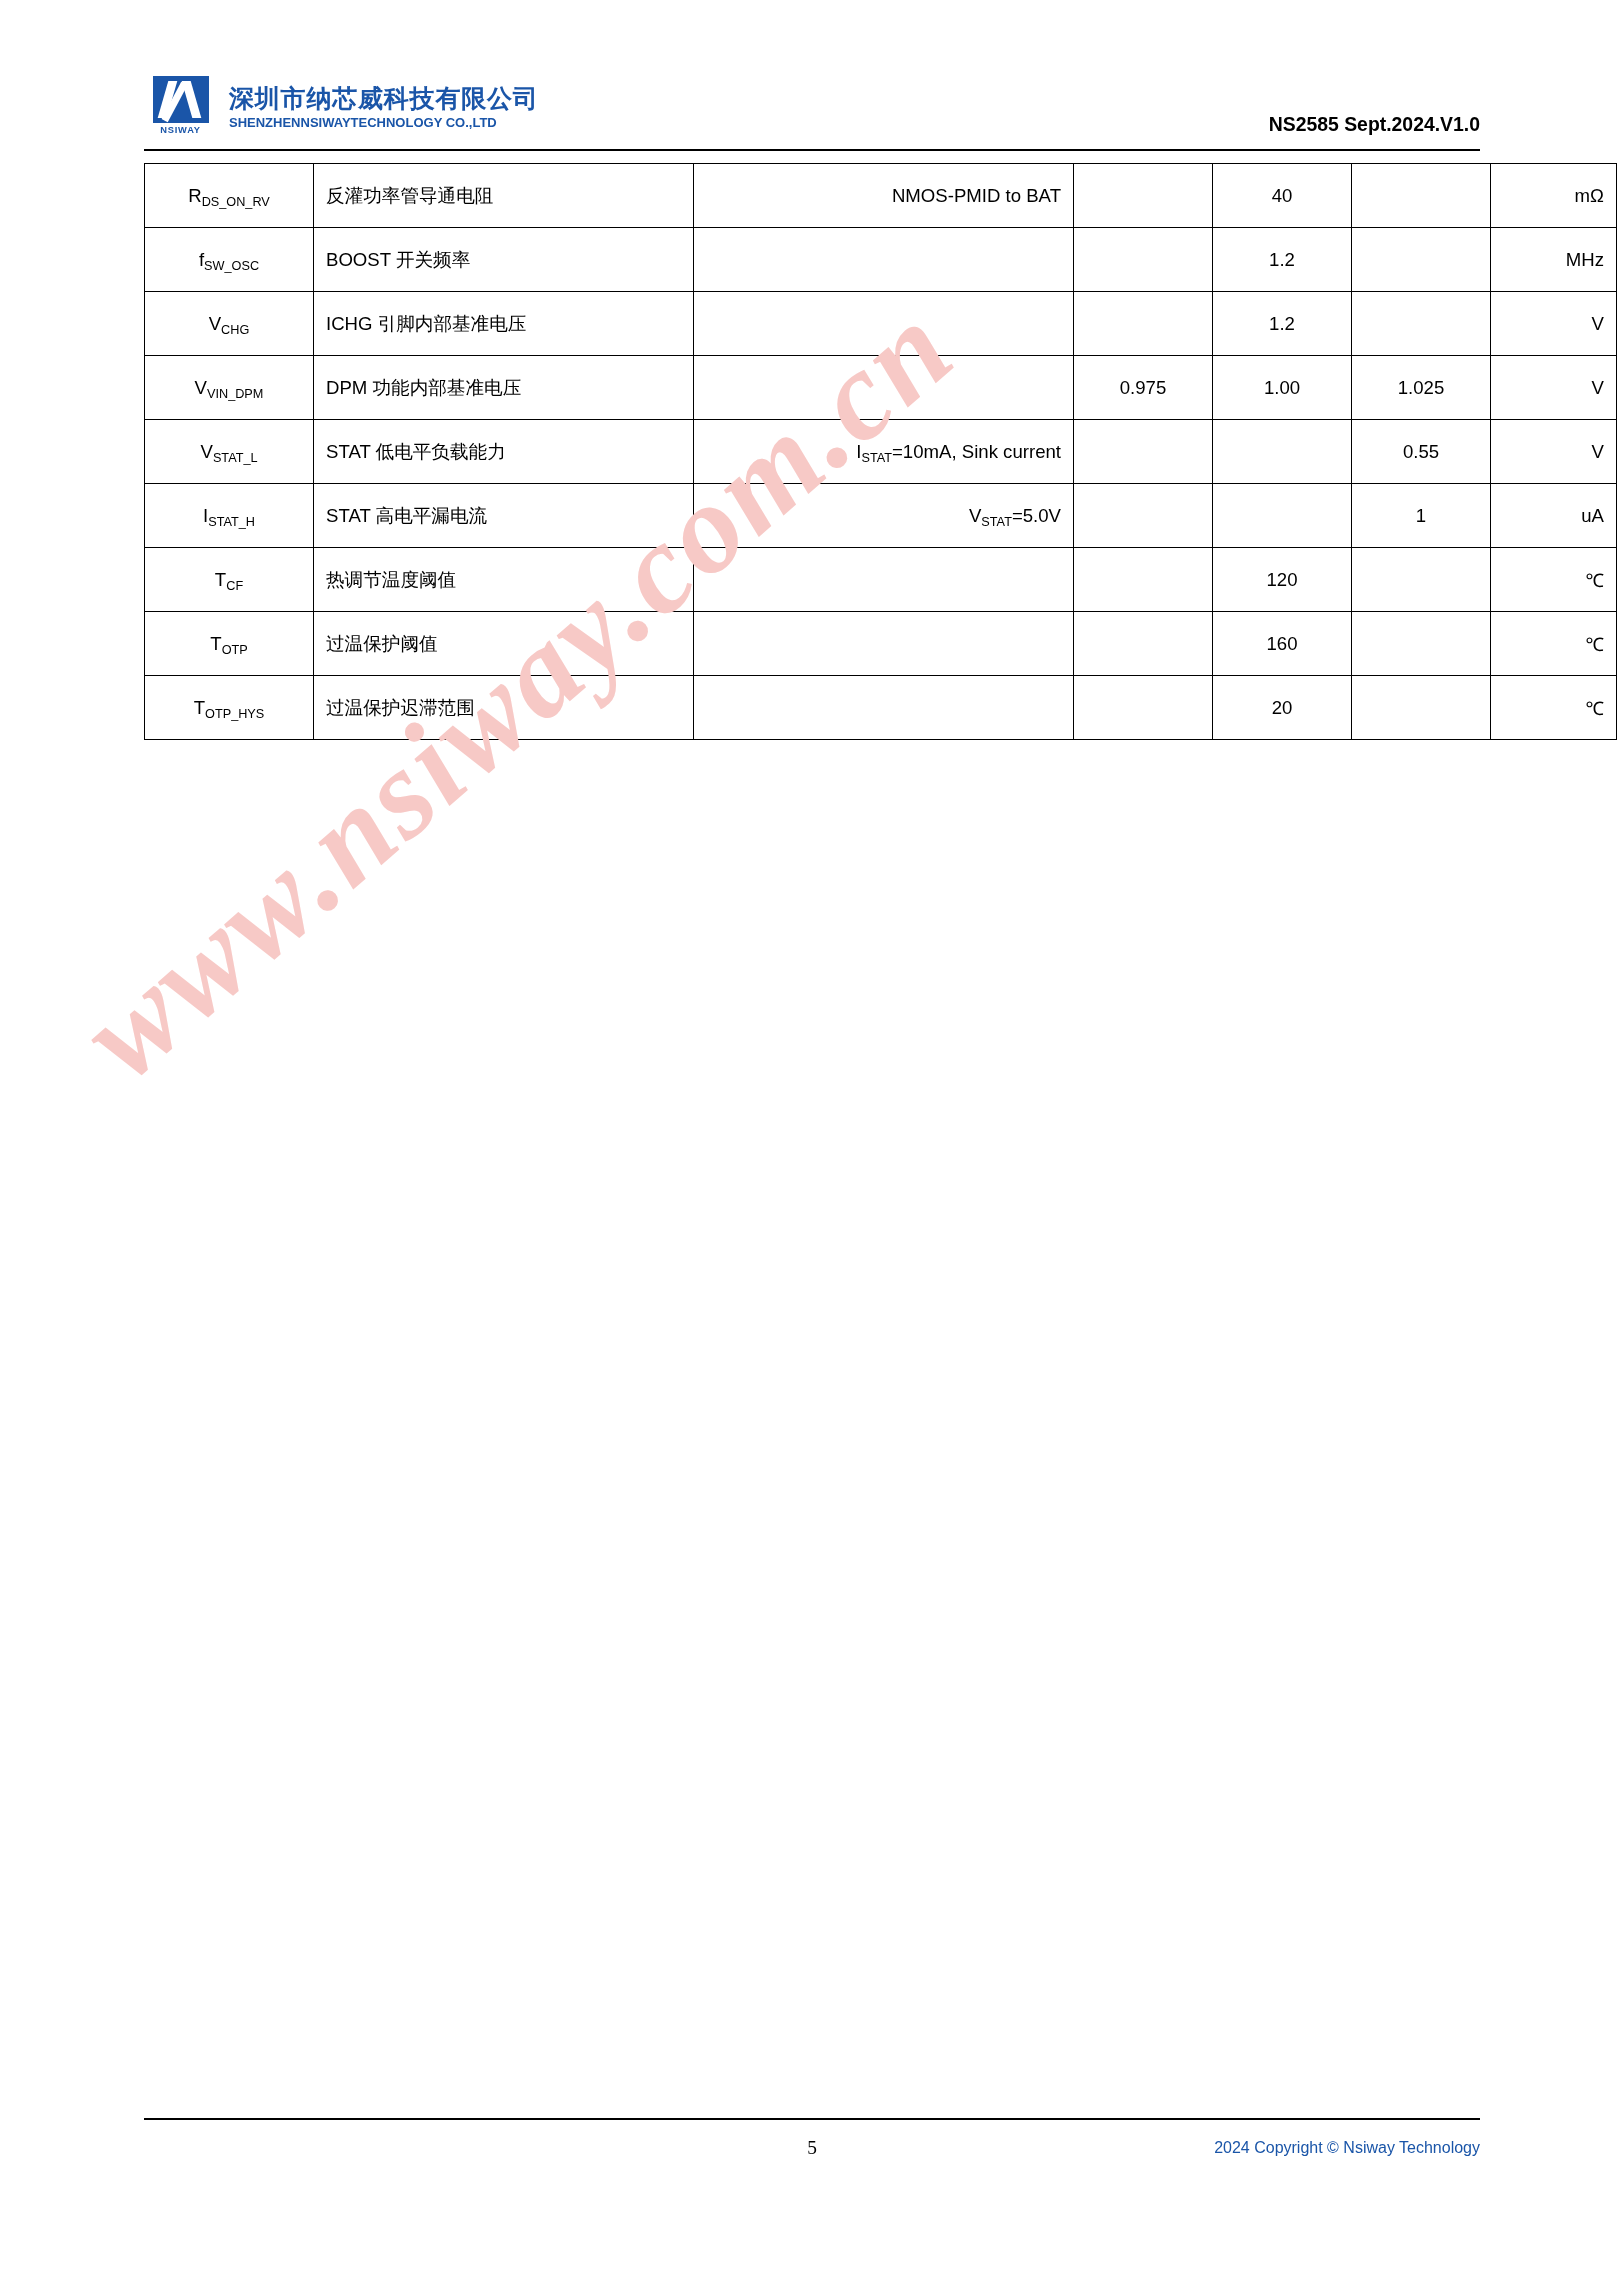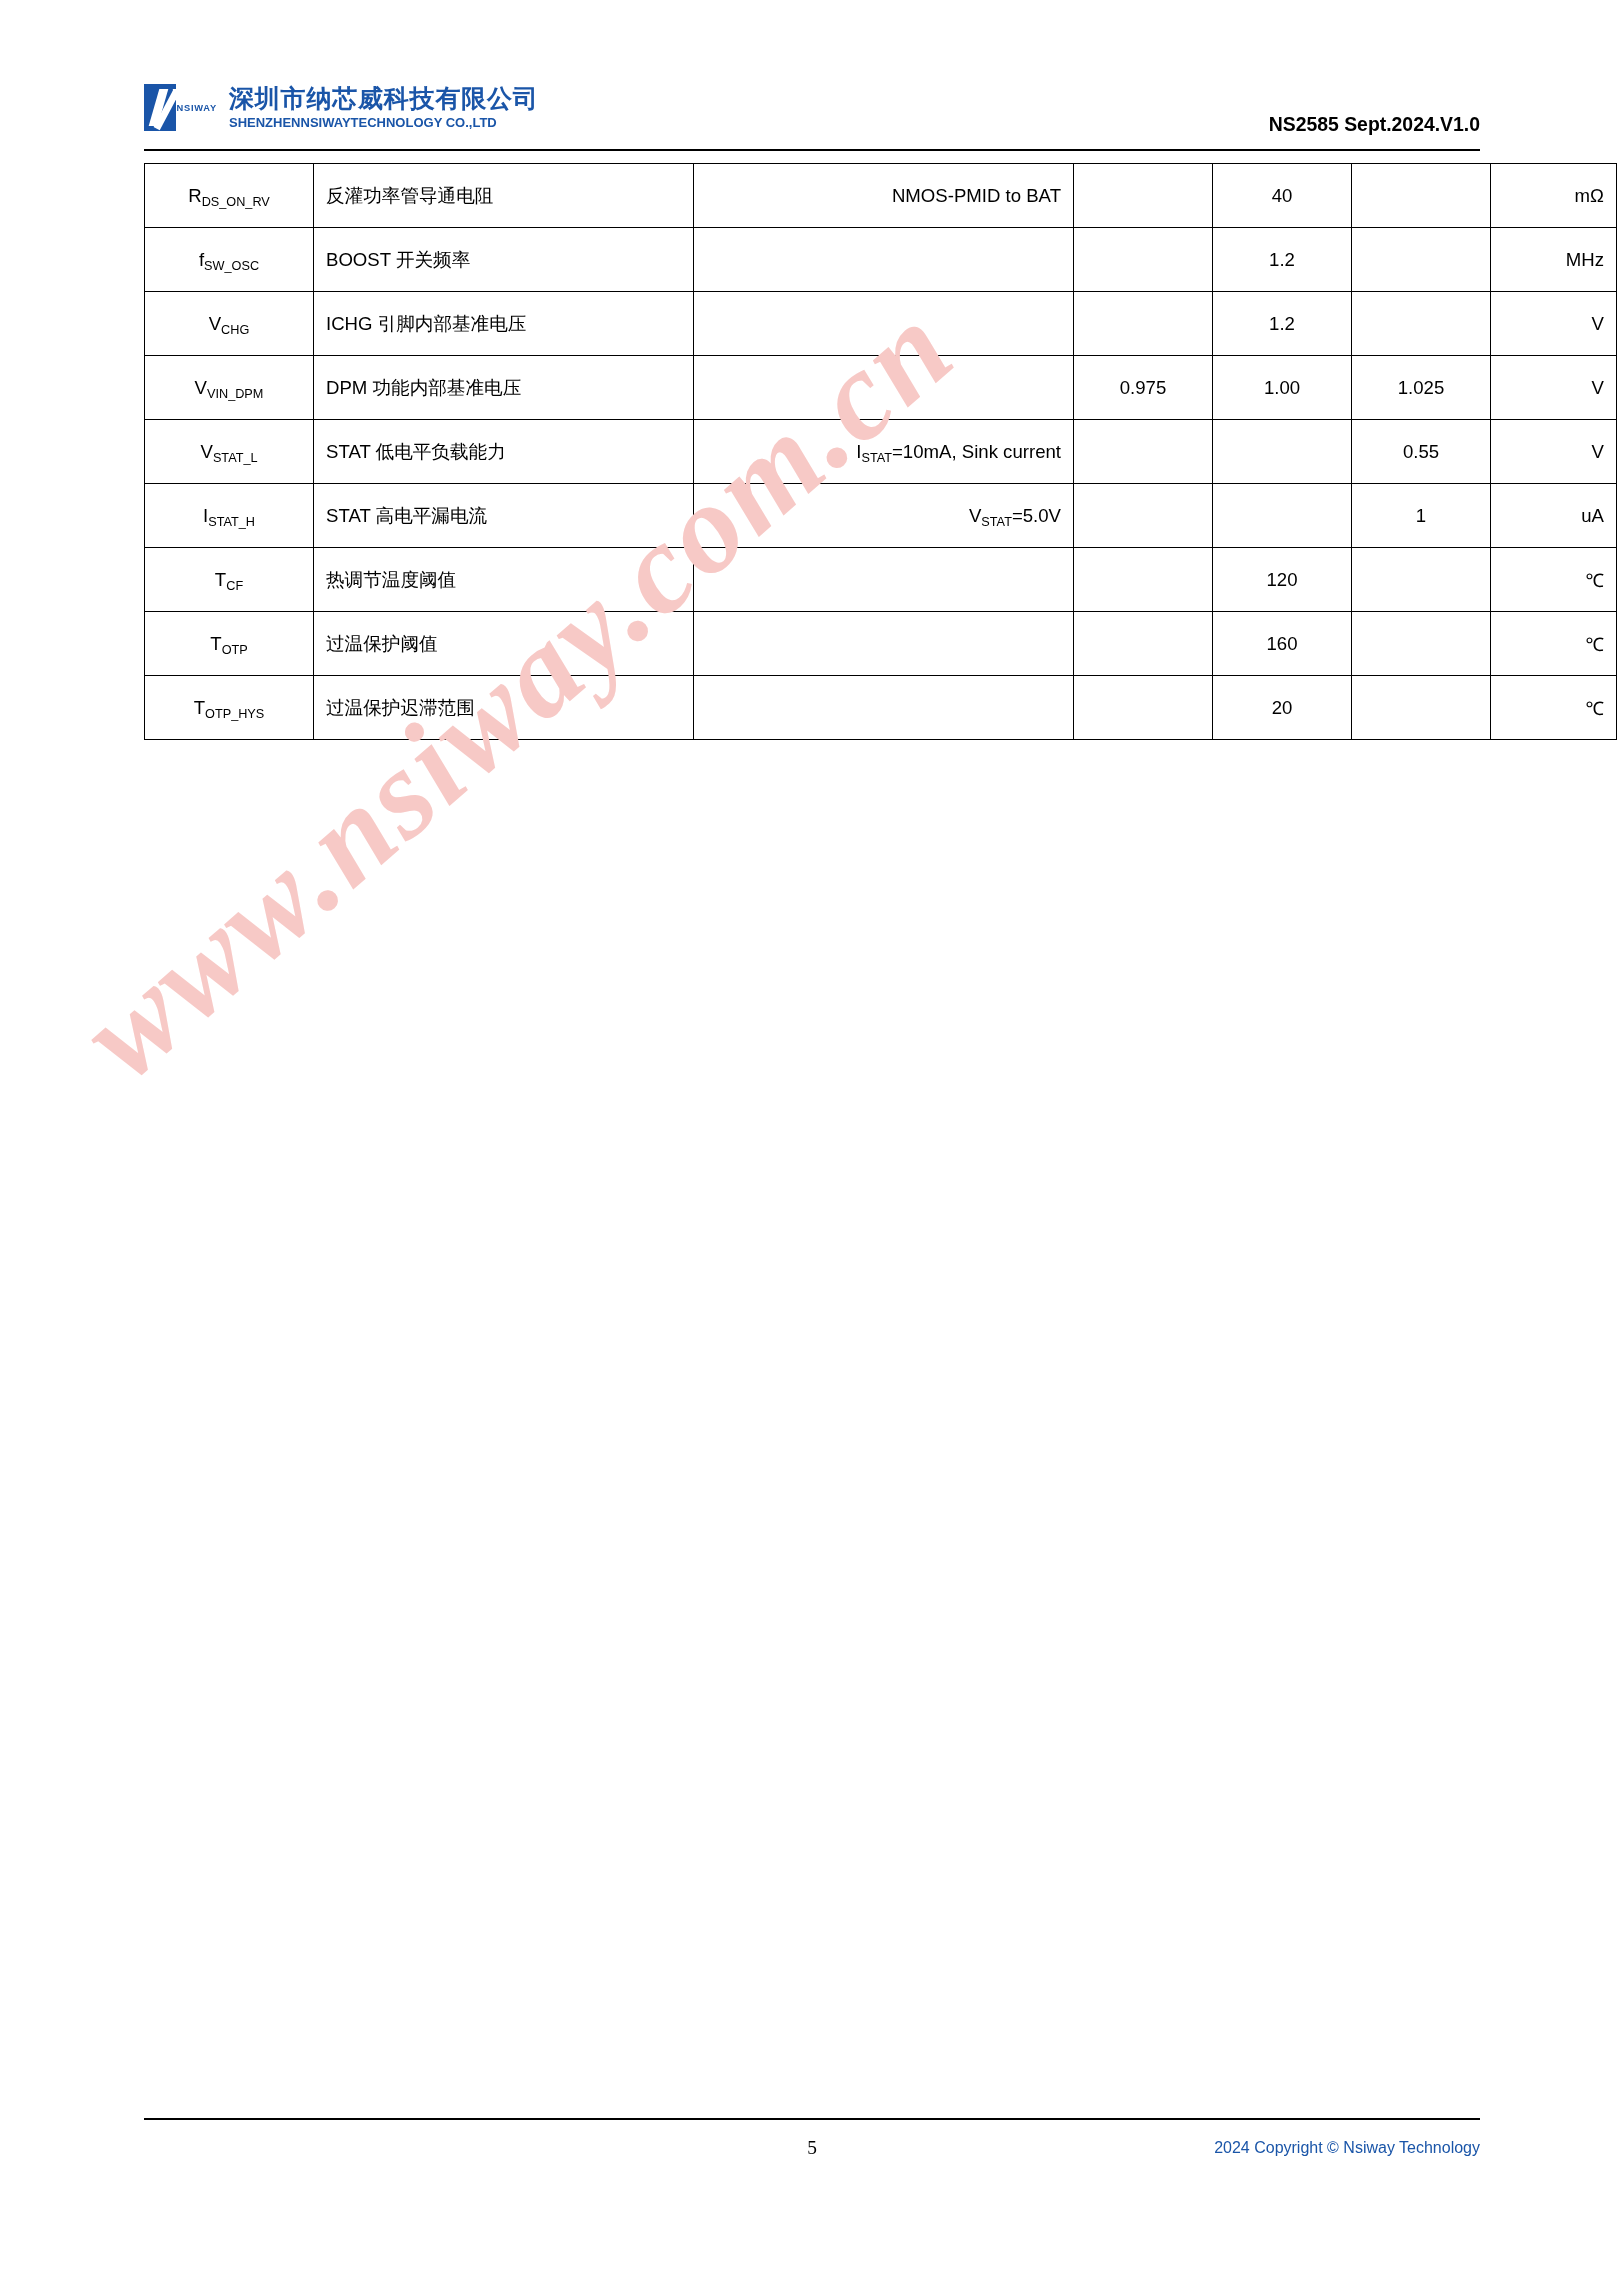--- a/index.html
+++ b/index.html
@@ -36,21 +36,21 @@
   .brand {
     display: flex;
     align-items: center;
     gap: 12px;
   }
   .logo-box {
     width: 73px;
     height: 63px;
     position: relative;
     display: flex;
-    flex-direction: row;
+    flex-direction: column;
     align-items: center;
     justify-content: flex-start;
   }
   .logo-mark {
     width: 56px;
     height: 47px;
     background: #1a55a8;
     position: relative;
     overflow: hidden;
   }

